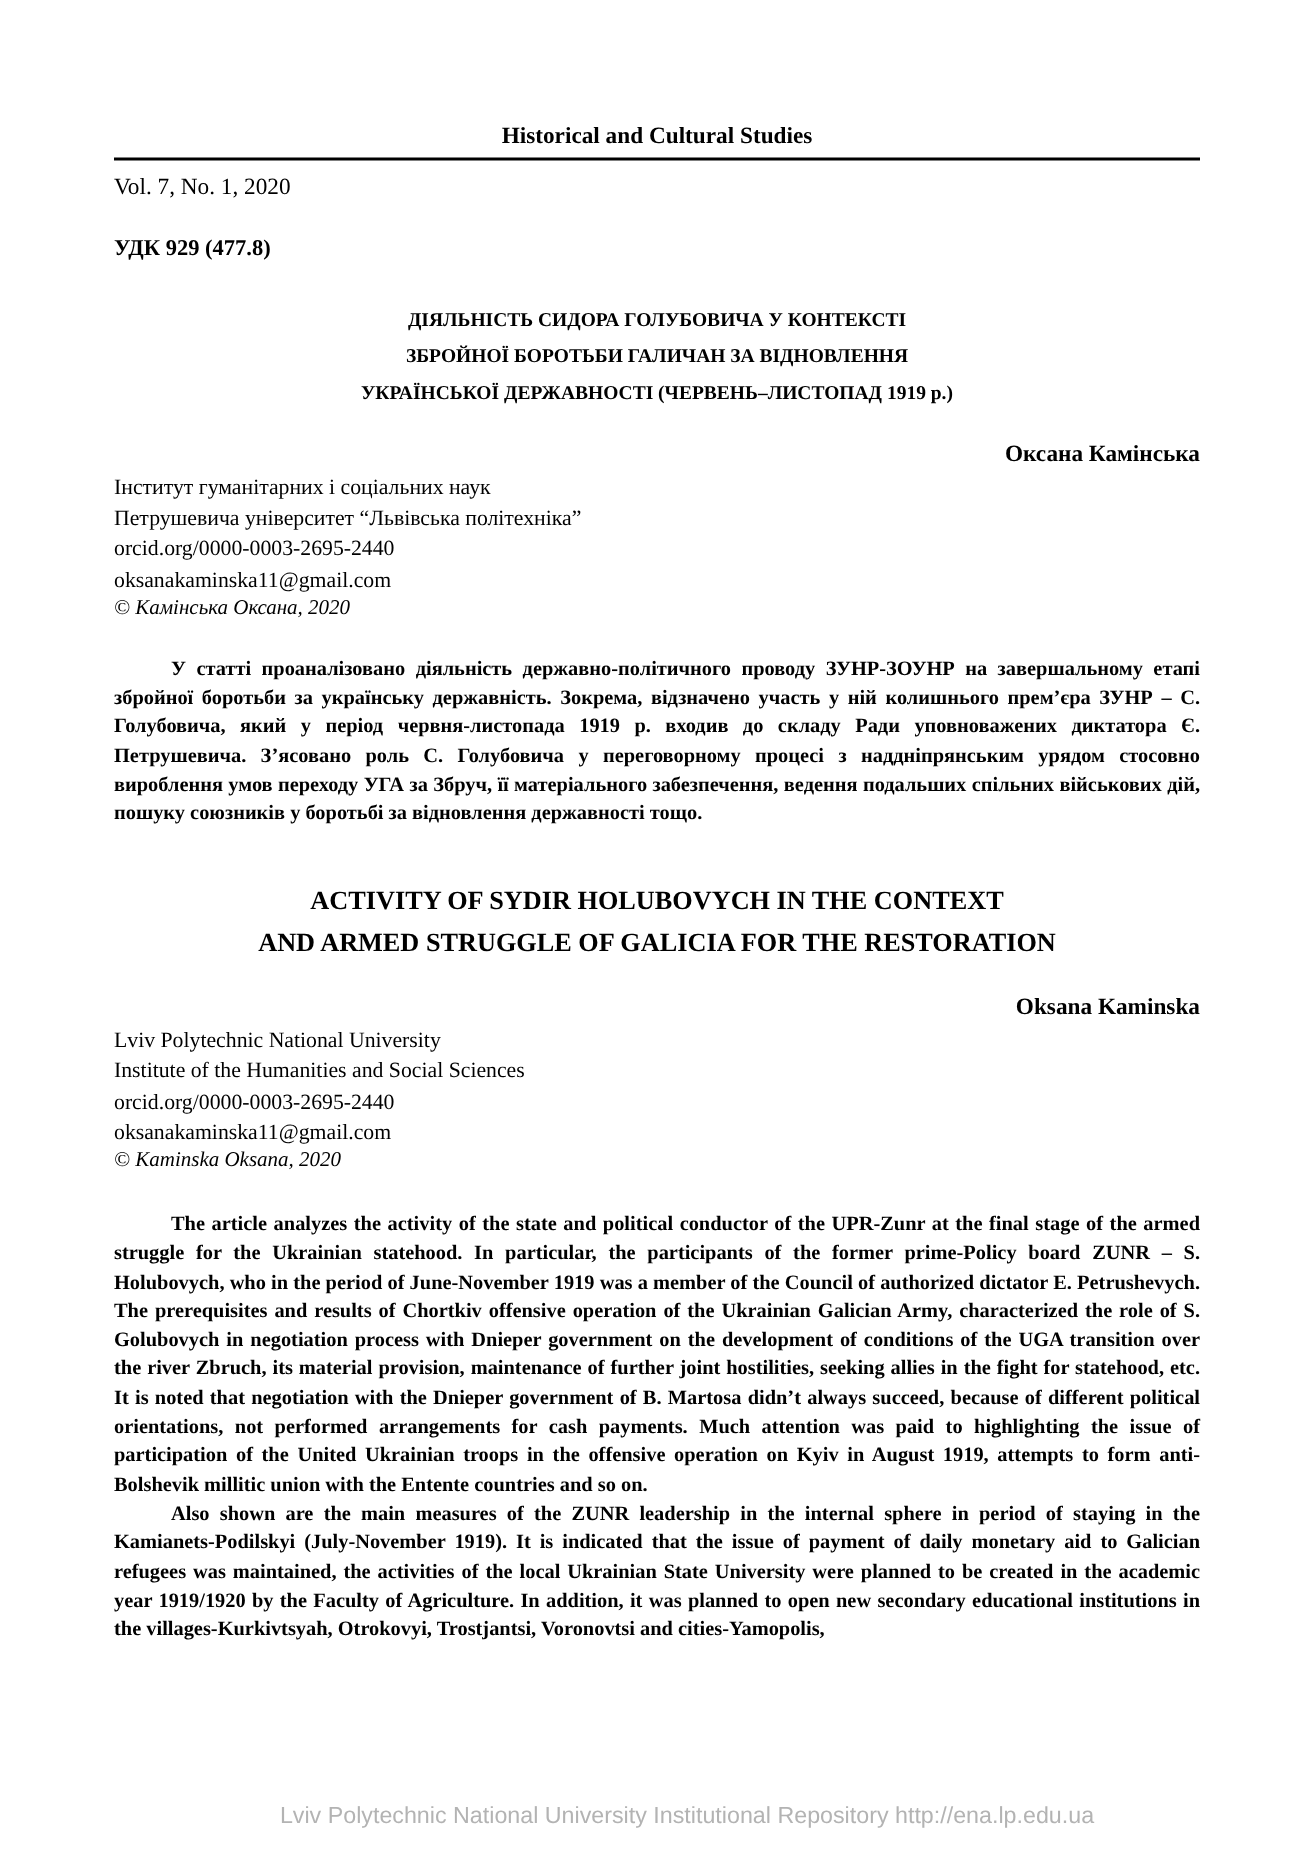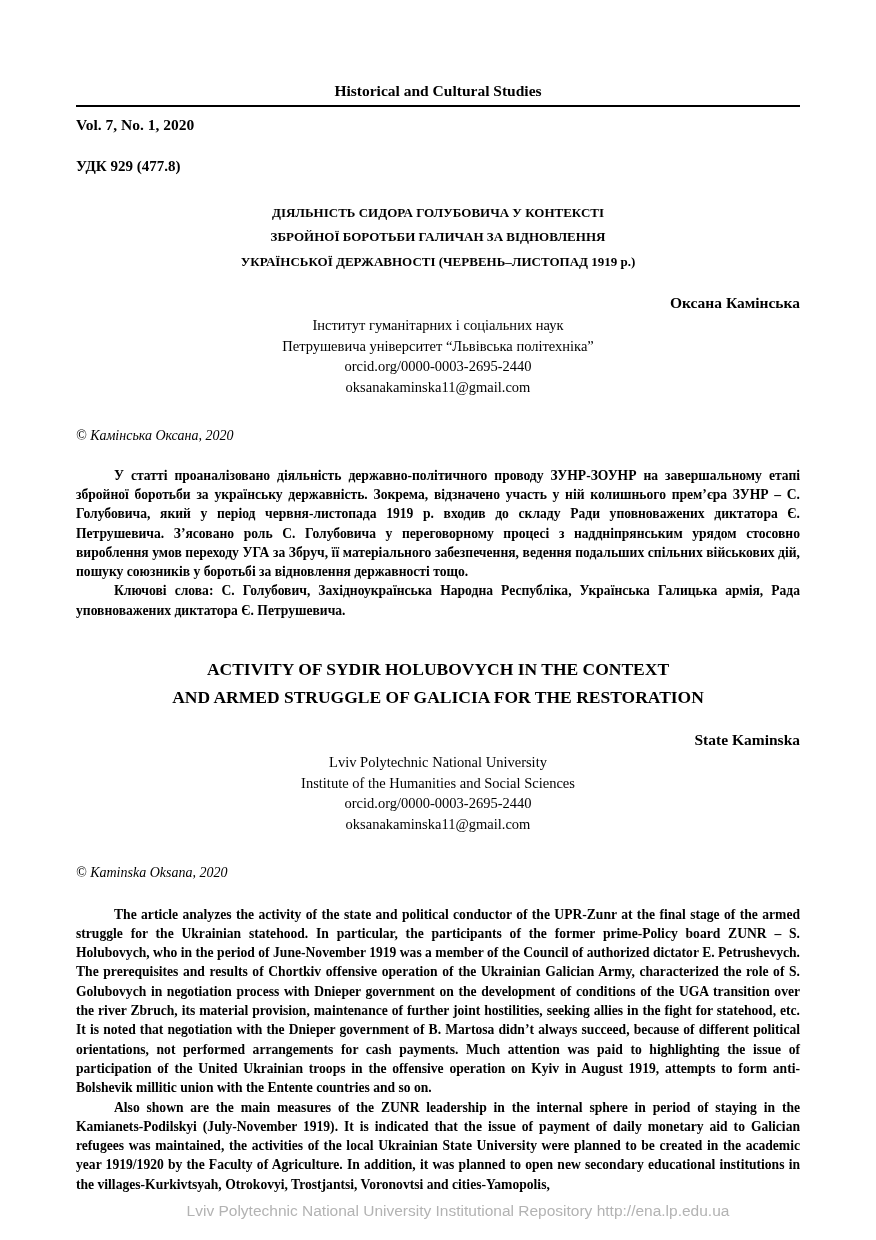--- a/index.html
+++ b/index.html
@@ -14,43 +14,43 @@
   }
   .page { padding: 82px 76px 0 76px; }
 
   .journal-header {
     text-align: center;
     border-bottom: 2px solid #000;
     padding-bottom: 5px;
   }
   .journal-title { font-weight: bold; font-size: 15.5px; }
 
-  .vol-line { font-weight: bold; font-size: 15.5px; margin-top: 9px; }
+  .vol-line { font-weight: normal; font-size: 15.5px; margin-top: 9px; }
   .udc-line { font-weight: bold; font-size: 15px; margin-top: 24px; }
 
   .title-ua {
     text-align: center;
     font-weight: bold;
     font-size: 13px;
     line-height: 1.88;
     margin-top: 26px;
   }
   .title-en {
     text-align: center;
     font-weight: bold;
     font-size: 17.5px;
     line-height: 1.58;
     margin-top: 36px;
   }
 
   .author-name { text-align: right; font-weight: bold; font-size: 15.5px; margin-top: 20px; }
-  .affil { text-align: center; font-size: 14.5px; line-height: 1.42; margin-top: 3px; }
+  .affil { text-align: left; font-size: 14.5px; line-height: 1.42; margin-top: 3px; }
   .affil div { line-height: 1.42; }
 
-  .copyright { font-style: italic; font-size: 14px; margin-top: 30px; }
+  .copyright { font-style: italic; font-size: 14px; }
 
   .abstract { margin-top: 22px; }
   .abstract p {
     font-weight: bold;
     font-size: 13.6px;
     line-height: 1.42;
     text-align: justify;
     text-indent: 38px;
   }
   .abstract-en { margin-top: 24px; }
@@ -92,29 +92,28 @@
     <div>Інститут гуманітарних і соціальних наук</div>
     <div>Петрушевича університет “Львівська політехніка”</div>
     <div>orcid.org/0000-0003-2695-2440</div>
     <div>oksanakaminska11@gmail.com</div>
   </div>
 
   <div class="copyright">© Камінська Оксана, 2020</div>
 
   <div class="abstract">
     <p>У статті проаналізовано діяльність державно-політичного проводу ЗУНР-ЗОУНР на завершальному етапі збройної боротьби за українську державність. Зокрема, відзначено участь у ній колишнього прем’єра ЗУНР – С. Голубовича, який у період червня-листопада 1919 р. входив до складу Ради уповноважених диктатора Є. Петрушевича. З’ясовано роль С. Голубовича у переговорному процесі з наддніпрянським урядом стосовно вироблення умов переходу УГА за Збруч, її матеріального забезпечення, ведення подальших спільних військових дій, пошуку союзників у боротьбі за відновлення державності тощо.</p>
-    <p><span>Ключові слова:</span><span> С. Голубович, Західноукраїнська Народна Республіка, Українська Галицька армія, Рада уповноважених диктатора Є. Петрушевича.</span></p>
   </div>
 
   <h2 class="title-en">
     <span>ACTIVITY OF SYDIR HOLUBOVYCH IN THE CONTEXT</span><br>
     <span>AND ARMED STRUGGLE OF GALICIA FOR THE RESTORATION</span><br>
   </h2>
 
-  <div class="author-name">State Kaminska</div>
+  <div class="author-name">Oksana Kaminska</div>
 
   <div class="affil">
     <div>Lviv Polytechnic National University</div>
     <div>Institute of the Humanities and Social Sciences</div>
     <div>orcid.org/0000-0003-2695-2440</div>
     <div>oksanakaminska11@gmail.com</div>
   </div>
 
   <div class="copyright">© Kaminska Oksana, 2020</div>
 

